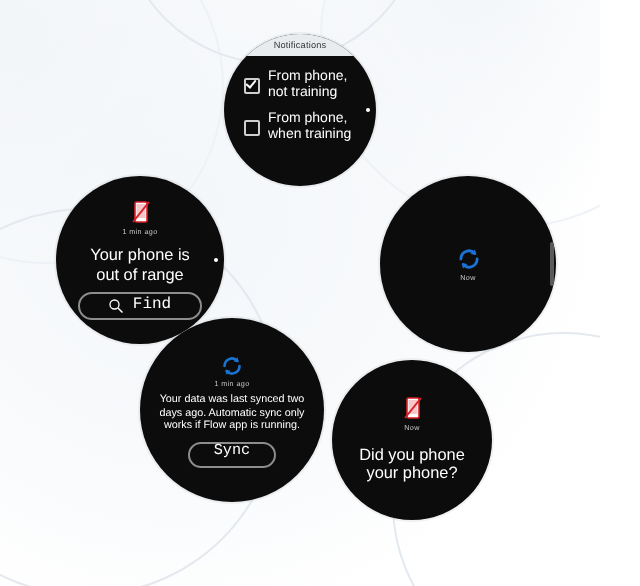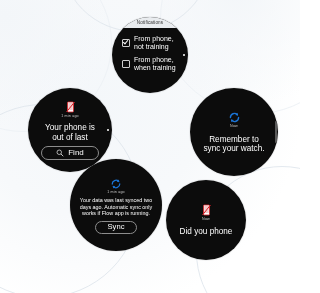--- a/index.html
+++ b/index.html
@@ -56,20 +56,21 @@
     margin-top:4px;
     border:1px solid #8d8d8d;
     border-radius:20px;
     color:#fff;
     font-size:8px;
     padding:1.5px 14px 2.5px 14px;
     display:flex;align-items:center;justify-content:center;
     gap:4px;
     background:transparent;
     line-height:1;
+    font-family:Liberation Mono, monospace;
   }
   .pill.small{font-size:7.6px;padding:1.5px 12px 2.5px 12px;}
   .find-ico{width:8px;height:8px;flex:0 0 auto;}
 
   
   #watch-notifications{
     background:#0c0c0c;
     justify-content:flex-start;
   }
   .notif-head{
@@ -148,21 +149,21 @@
     <span class="phone-ico">
       <svg viewBox="0 0 22 26" width="11" height="13" aria-hidden="true">
         <rect x="5" y="2" width="12" height="20" rx="1.5" fill="#ffffff" stroke="#d81f26" stroke-width="1.6"></rect>
         <rect x="6.5" y="4" width="9" height="14" fill="#d81f26" opacity="0.25"></rect>
         <line x1="3" y1="22" x2="19" y2="2" stroke="#d81f26" stroke-width="2"></line>
       </svg>
     </span>
     <div class="ts">1 min ago</div>
     <div class="msg" style="margin-top:5px;">
       <span>Your phone is</span><br>
-      <span>out of last</span>
+      <span>out of range</span>
     </div>
     <div class="pill">
       <span class="find-ico">
         <svg viewBox="0 0 16 16" width="8" height="8" aria-hidden="true">
           <circle cx="6.5" cy="6.5" r="4.5" fill="none" stroke="#ffffff" stroke-width="1.3"></circle>
           <line x1="10" y1="10" x2="14.5" y2="14.5" stroke="#ffffff" stroke-width="1.5"></line>
         </svg>
       </span>
       <span>Find</span>
     </div>
@@ -172,24 +173,20 @@
   <div class="watch" style="left:190px;top:88px;width:88px;height:88px;">
     <span class="sync-ico">
       <svg viewBox="0 0 24 24" width="13" height="13" aria-hidden="true">
         <path d="M4.5 12a7.5 7.5 0 0 1 12.8-5.3" fill="none" stroke="#1a73d4" stroke-width="2.6" stroke-linecap="round"></path>
         <path d="M19.5 12a7.5 7.5 0 0 1-12.8 5.3" fill="none" stroke="#1a73d4" stroke-width="2.6" stroke-linecap="round"></path>
         <polygon points="17.6,3.2 18.6,8.4 13.4,7.3" fill="#1a73d4"></polygon>
         <polygon points="6.4,20.8 5.4,15.6 10.6,16.7" fill="#1a73d4"></polygon>
       </svg>
     </span>
     <div class="ts">Now</div>
-    <div class="msg" style="margin-top:6px;">
-      <span>Remember to</span><br>
-      <span>sync your watch.</span>
-    </div>
     <div class="scroll-bar"></div>
   </div>
 
   <div class="watch" style="left:70px;top:159px;width:92px;height:92px;">
     <span class="sync-ico">
       <svg viewBox="0 0 24 24" width="12" height="12" aria-hidden="true">
         <path d="M4.5 12a7.5 7.5 0 0 1 12.8-5.3" fill="none" stroke="#1a73d4" stroke-width="2.6" stroke-linecap="round"></path>
         <path d="M19.5 12a7.5 7.5 0 0 1-12.8 5.3" fill="none" stroke="#1a73d4" stroke-width="2.6" stroke-linecap="round"></path>
         <polygon points="17.6,3.2 18.6,8.4 13.4,7.3" fill="#1a73d4"></polygon>
         <polygon points="6.4,20.8 5.4,15.6 10.6,16.7" fill="#1a73d4"></polygon>
@@ -206,16 +203,17 @@
     <span class="phone-ico">
       <svg viewBox="0 0 22 26" width="11" height="13" aria-hidden="true">
         <rect x="5" y="2" width="12" height="20" rx="1.5" fill="#ffffff" stroke="#d81f26" stroke-width="1.6"></rect>
         <rect x="6.5" y="4" width="9" height="14" fill="#d81f26" opacity="0.25"></rect>
         <line x1="3" y1="22" x2="19" y2="2" stroke="#d81f26" stroke-width="2"></line>
       </svg>
     </span>
     <div class="ts">Now</div>
     <div class="msg" style="margin-top:6px;">
       <span>Did you phone</span><br>
+      <span>your phone?</span>
     </div>
   </div>
 
 </div>
 
 </body></html>

